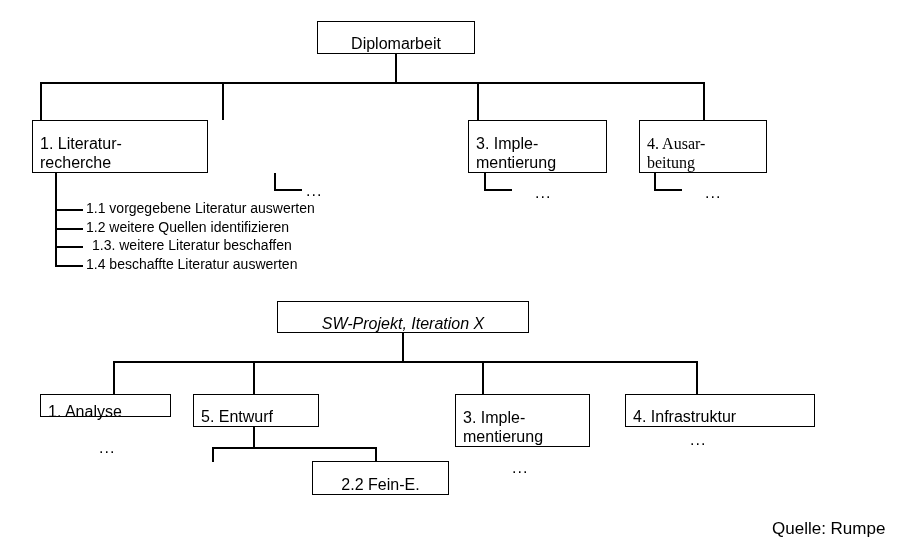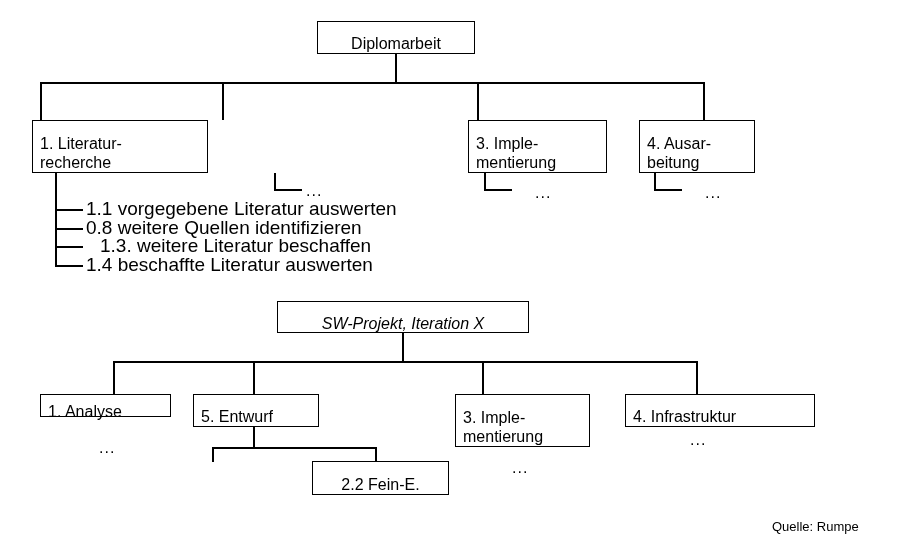--- a/index.html
+++ b/index.html
@@ -37,35 +37,35 @@
     align-items: center;
   }
   .line {
     position: absolute;
     background: #000000;
   }
   .hline { height: 1.5px; }
   .vline { width: 1.5px; }
   .leaf {
     position: absolute;
-    font-size: 19px;
+    font-size: 14px;
     line-height: 17px;
     color: #000000;
     white-space: nowrap;
   }
   .dots {
     position: absolute;
     font-size: 16px;
     line-height: 16px;
     color: #000000;
     letter-spacing: 1px;
   }
   .source {
     position: absolute;
-    font-size: 13px;
+    font-size: 17px;
     color: #000000;
     white-space: nowrap;
   }
 </style>
 </head>
 <body>
 
 <div id="canvas">
 
   <div class="node center" style="left:317px; top:21px; width:158px; height:33px;">
@@ -82,35 +82,35 @@
   <div class="line vline" style="left:703px; top:82px; width:1.5px; height:38px;"></div>
 
   <div class="node" style="left:32px; top:120px; width:176px; height:53px;">
     <span>1. Literatur-
 recherche</span>
   </div>
   <div class="node" style="left:468px; top:120px; width:139px; height:53px;">
     <span>3. Imple-
 mentierung</span>
   </div>
-  <div class="node" style="left:639px; top:120px; width:116px; height:53px;">
+  <div class="node" style="left:639px; top:120px; width:128px; height:53px;font-family:Liberation Serif, serif;">
     <span>4. Ausar-
 beitung</span>
   </div>
 
   <div class="line vline" style="left:55px; top:173px; width:1.5px; height:30px;"></div>
   <div class="line vline" style="left:55px; top:203px; width:1.5px; height:63px;"></div>
   <div class="line hline" style="left:55px; top:209px; width:28px; height:1.5px;"></div>
   <div class="line hline" style="left:55px; top:228px; width:28px; height:1.5px;"></div>
   <div class="line hline" style="left:55px; top:246px; width:28px; height:1.5px;"></div>
   <div class="line hline" style="left:55px; top:265px; width:28px; height:1.5px;"></div>
 
   <div class="leaf" style="left:86px; top:200px;">1.1 vorgegebene Literatur auswerten</div>
-  <div class="leaf" style="left:86px; top:219px;">0.8 weitere Quellen identifizieren</div>
-  <div class="leaf" style="left:100px; top:237px;">1.3. weitere Literatur beschaffen</div>
+  <div class="leaf" style="left:86px; top:219px;">1.2 weitere Quellen identifizieren</div>
+  <div class="leaf" style="left:92px; top:237px;">1.3. weitere Literatur beschaffen</div>
   <div class="leaf" style="left:86px; top:256px;">1.4 beschaffte Literatur auswerten</div>
 
   <div class="line vline" style="left:274px; top:173px; width:1.5px; height:17px;"></div>
   <div class="line hline" style="left:274px; top:189px; width:28px; height:1.5px;"></div>
   <div class="dots" style="left:306px; top:183px;">...</div>
 
   <div class="line vline" style="left:484px; top:173px; width:1.5px; height:17px;"></div>
   <div class="line hline" style="left:484px; top:189px; width:28px; height:1.5px;"></div>
   <div class="dots" style="left:535px; top:185px;">...</div>
 

